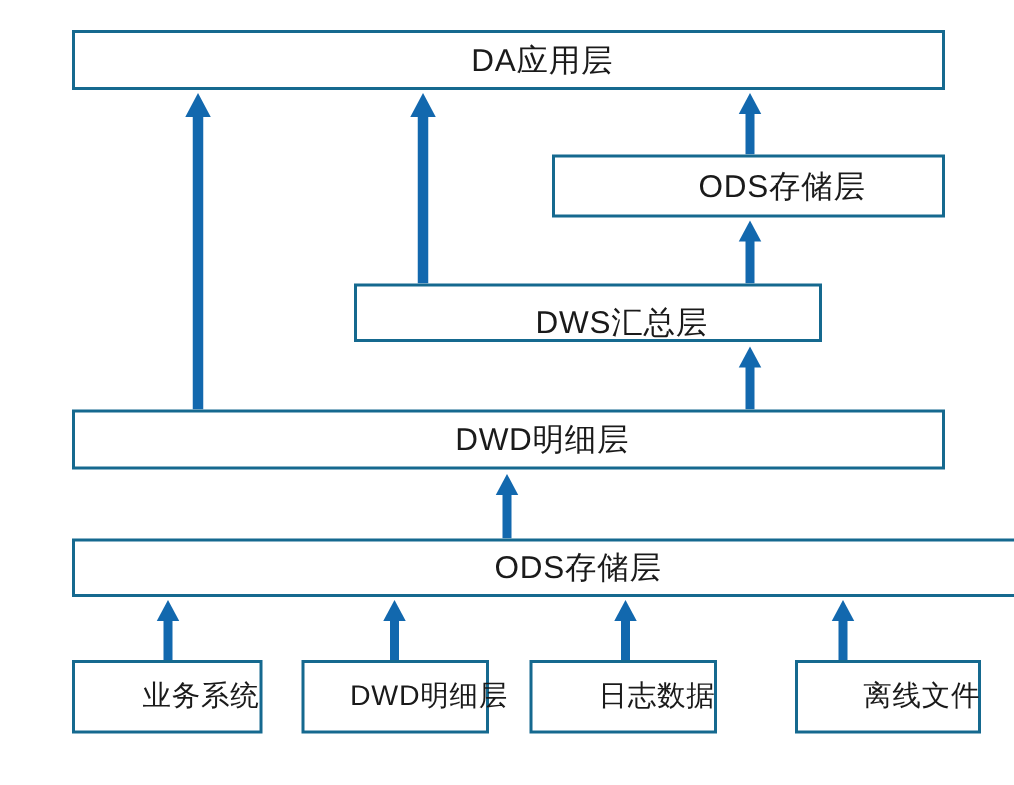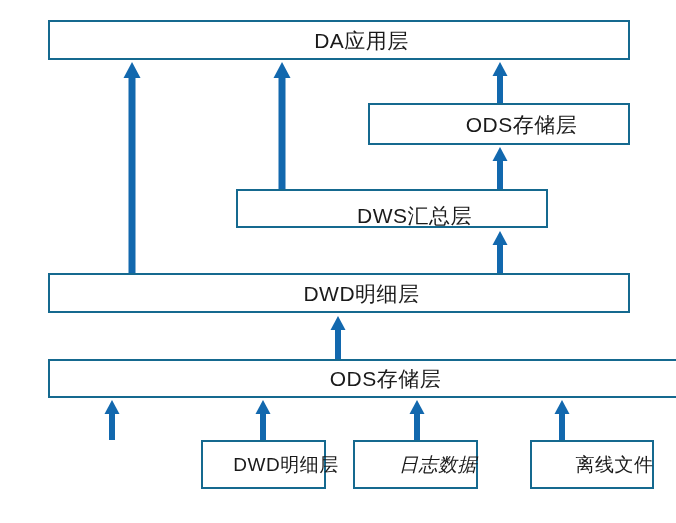--- a/index.html
+++ b/index.html
@@ -118,26 +118,29 @@
   </div>
 
   <div class="node" style="left:48px; top:273px; width:582px; height:40px;">
     <span class="label">DWD明细层</span>
   </div>
 
   <div class="node" style="left:48px; top:359px; width:630px; height:39px;">
     <span class="label">ODS存储层</span>
   </div>
 
+  <div class="node small" style="left:48px; top:440px; width:127px; height:49px;">
+    <span class="label">业务系统</span>
+  </div>
 
   <div class="node small" style="left:201px; top:440px; width:125px; height:49px;">
     <span class="label">DWD明细层</span>
   </div>
 
-  <div class="node small" style="left:353px; top:440px; width:125px; height:49px;font-style:italic;">
+  <div class="node small" style="left:353px; top:440px; width:125px; height:49px;">
     <span class="label">日志数据</span>
   </div>
 
   <div class="node small" style="left:506px; top:440px; width:124px; height:49px;margin-left:24px;">
     <span class="label">离线文件</span>
   </div>
 
 </div>
 
 </body></html>

